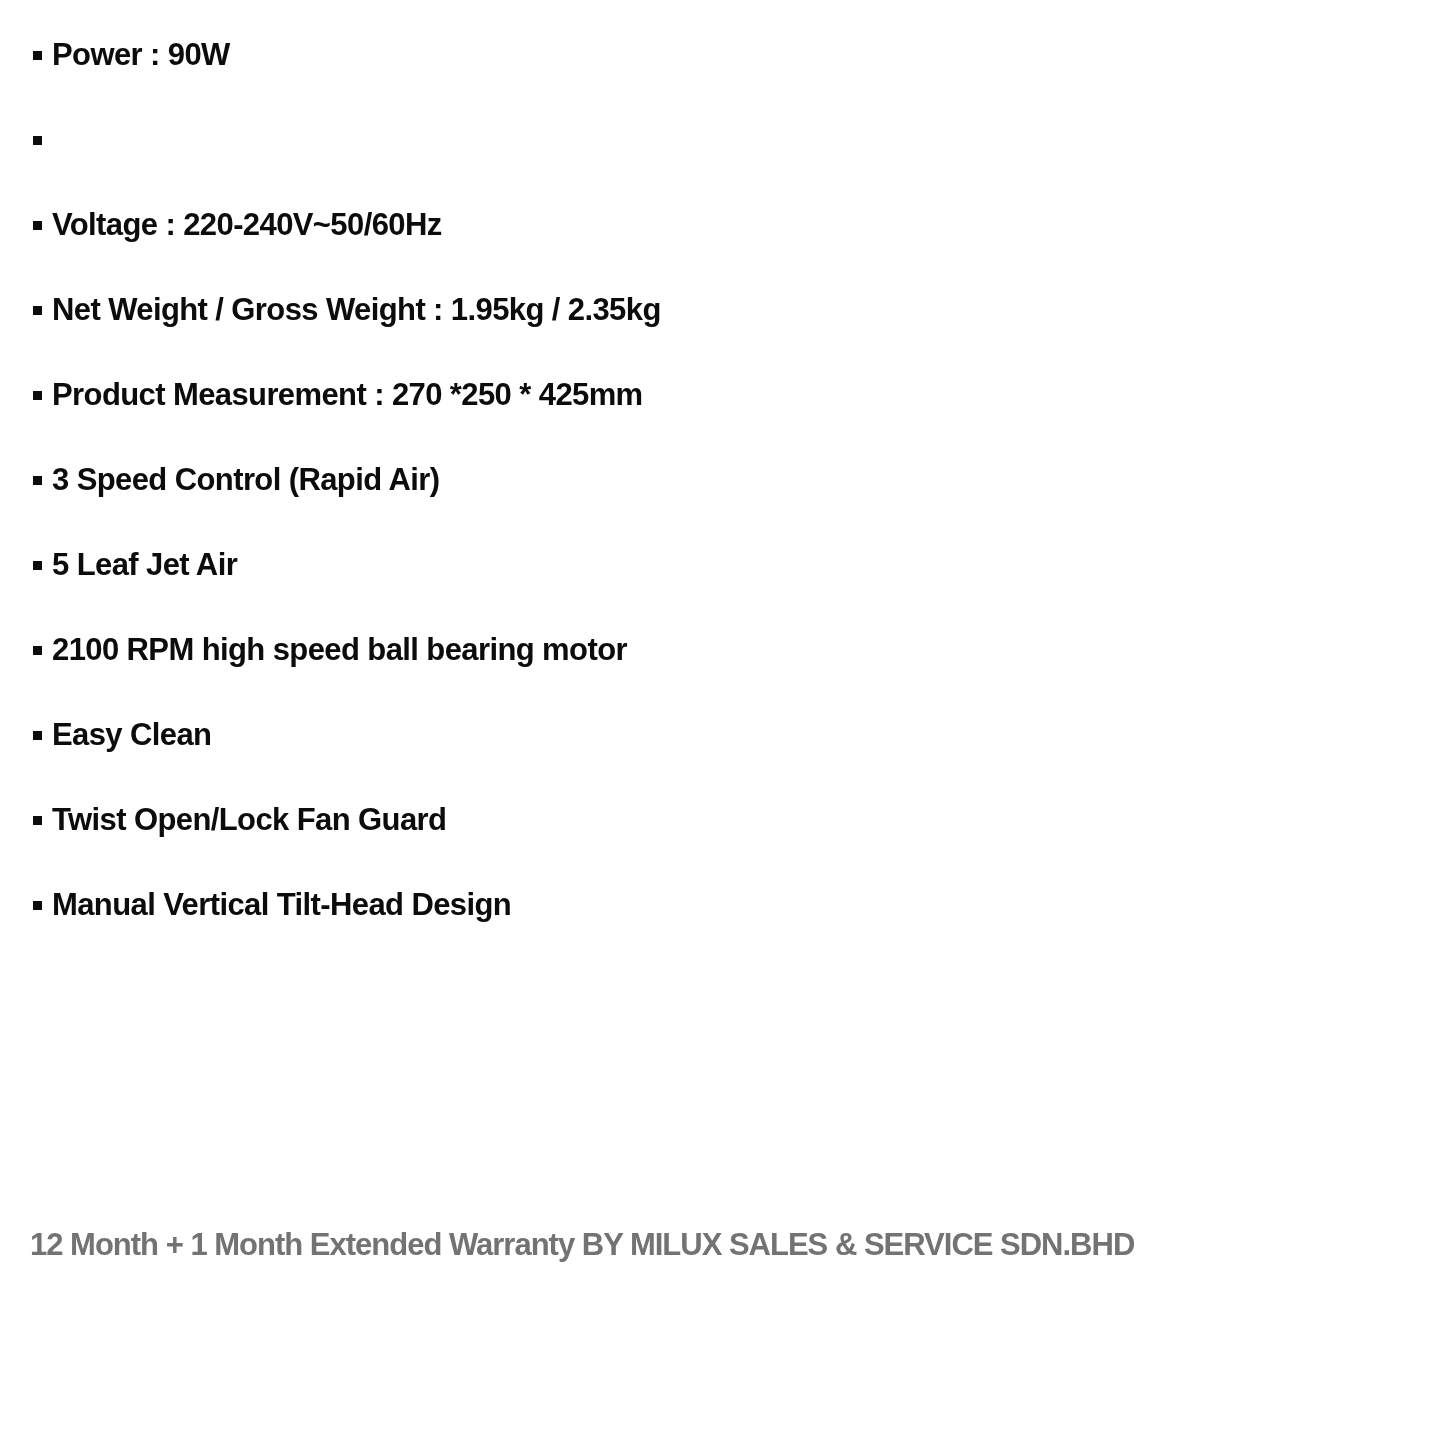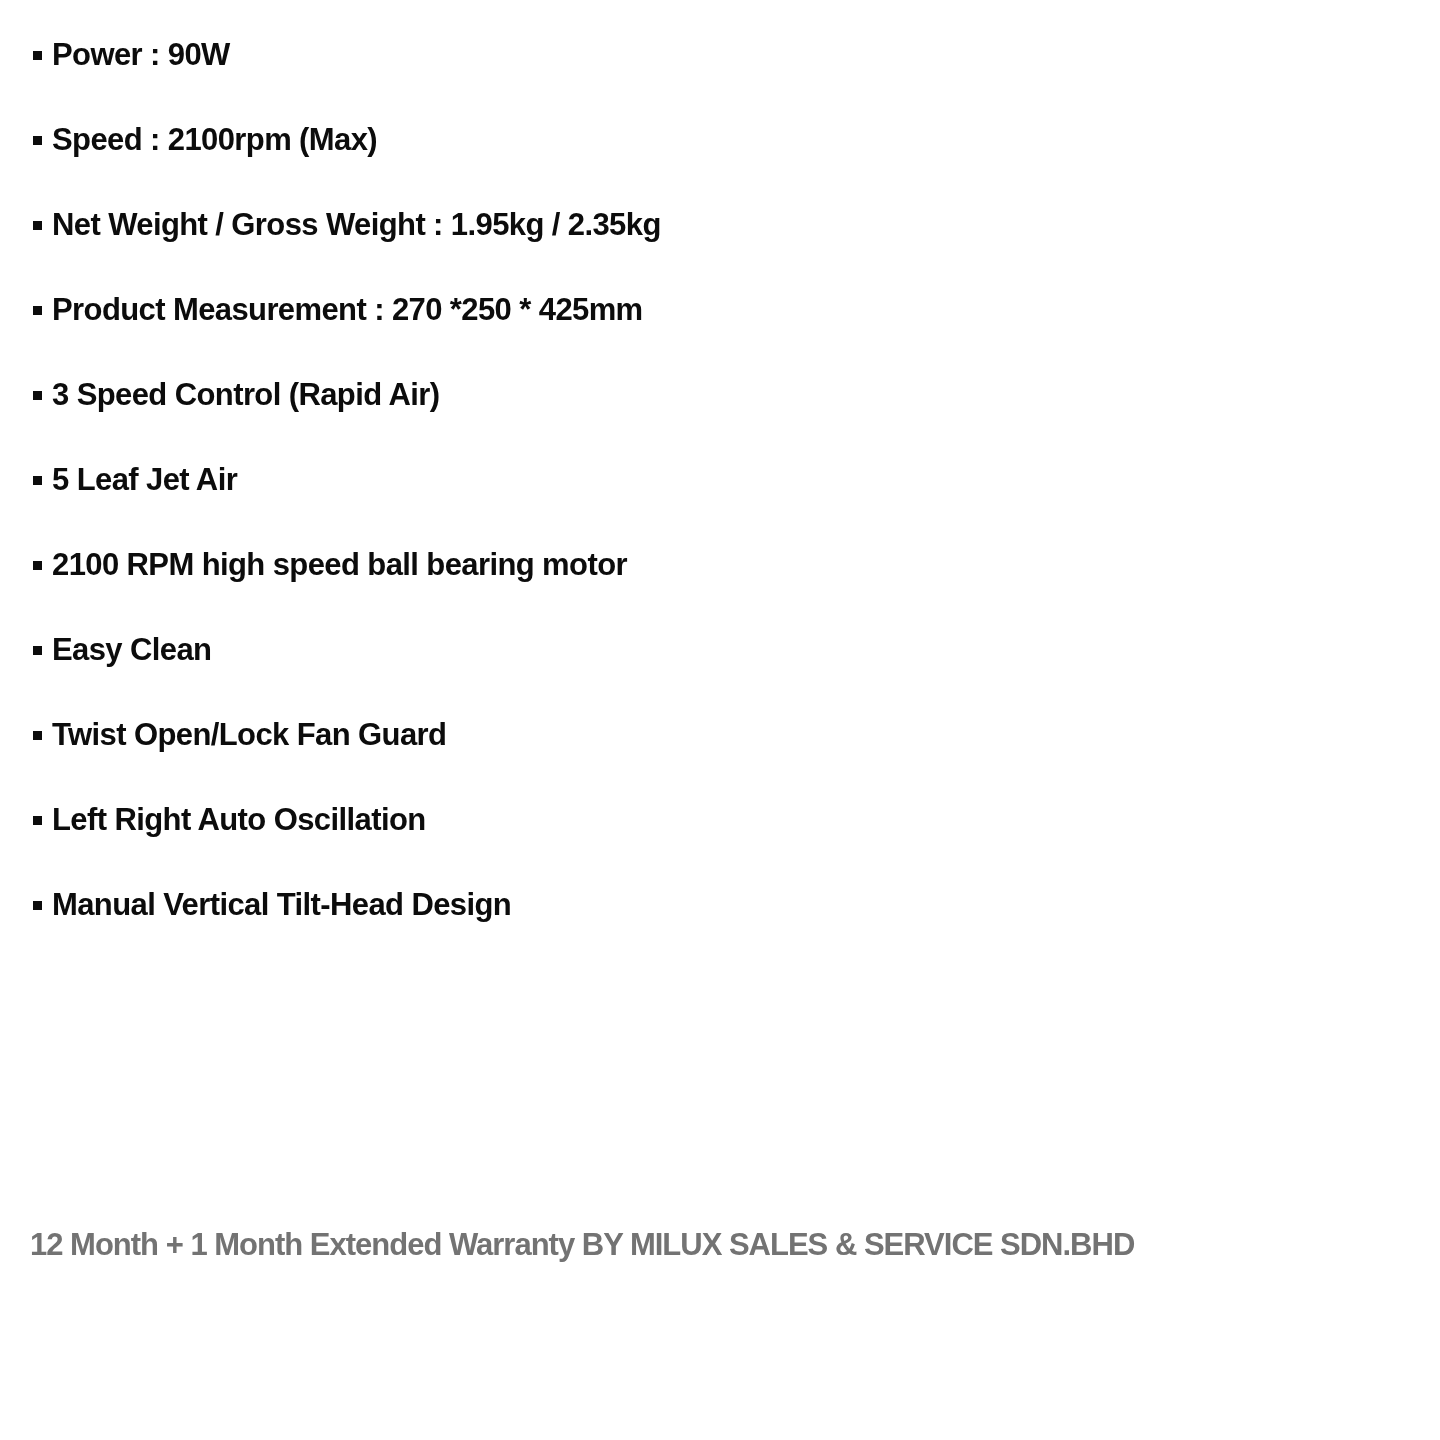--- a/index.html
+++ b/index.html
@@ -66,21 +66,24 @@
 
 <div class="page">
 
   <ul class="spec-list">
     <li class="spec-item">
       <span class="bullet"></span>
       <span>Power : 90W</span>
     </li>
     <li class="spec-item">
       <span class="bullet"></span>
-      <span>Speed : 2100rpm (Max)</span>
+    </li>
+    <li class="spec-item">
+      <span class="bullet"></span>
+      <span>Voltage : 220-240V~50/60Hz</span>
     </li>
     <li class="spec-item">
       <span class="bullet"></span>
       <span>Net Weight / Gross Weight : 1.95kg / 2.35kg</span>
     </li>
     <li class="spec-item">
       <span class="bullet"></span>
       <span>Product Measurement : 270 *250 * 425mm</span>
     </li>
     <li class="spec-item">
@@ -98,23 +101,19 @@
     <li class="spec-item">
       <span class="bullet"></span>
       <span>Easy Clean</span>
     </li>
     <li class="spec-item">
       <span class="bullet"></span>
       <span>Twist Open/Lock Fan Guard</span>
     </li>
     <li class="spec-item">
       <span class="bullet"></span>
-      <span>Left Right Auto Oscillation</span>
-    </li>
-    <li class="spec-item">
-      <span class="bullet"></span>
       <span>Manual Vertical Tilt-Head Design</span>
     </li>
   </ul>
 
   <div class="warranty">12 Month + 1 Month Extended Warranty BY MILUX SALES &amp; SERVICE SDN.BHD</div>
 
 </div>
 
 </body></html>

